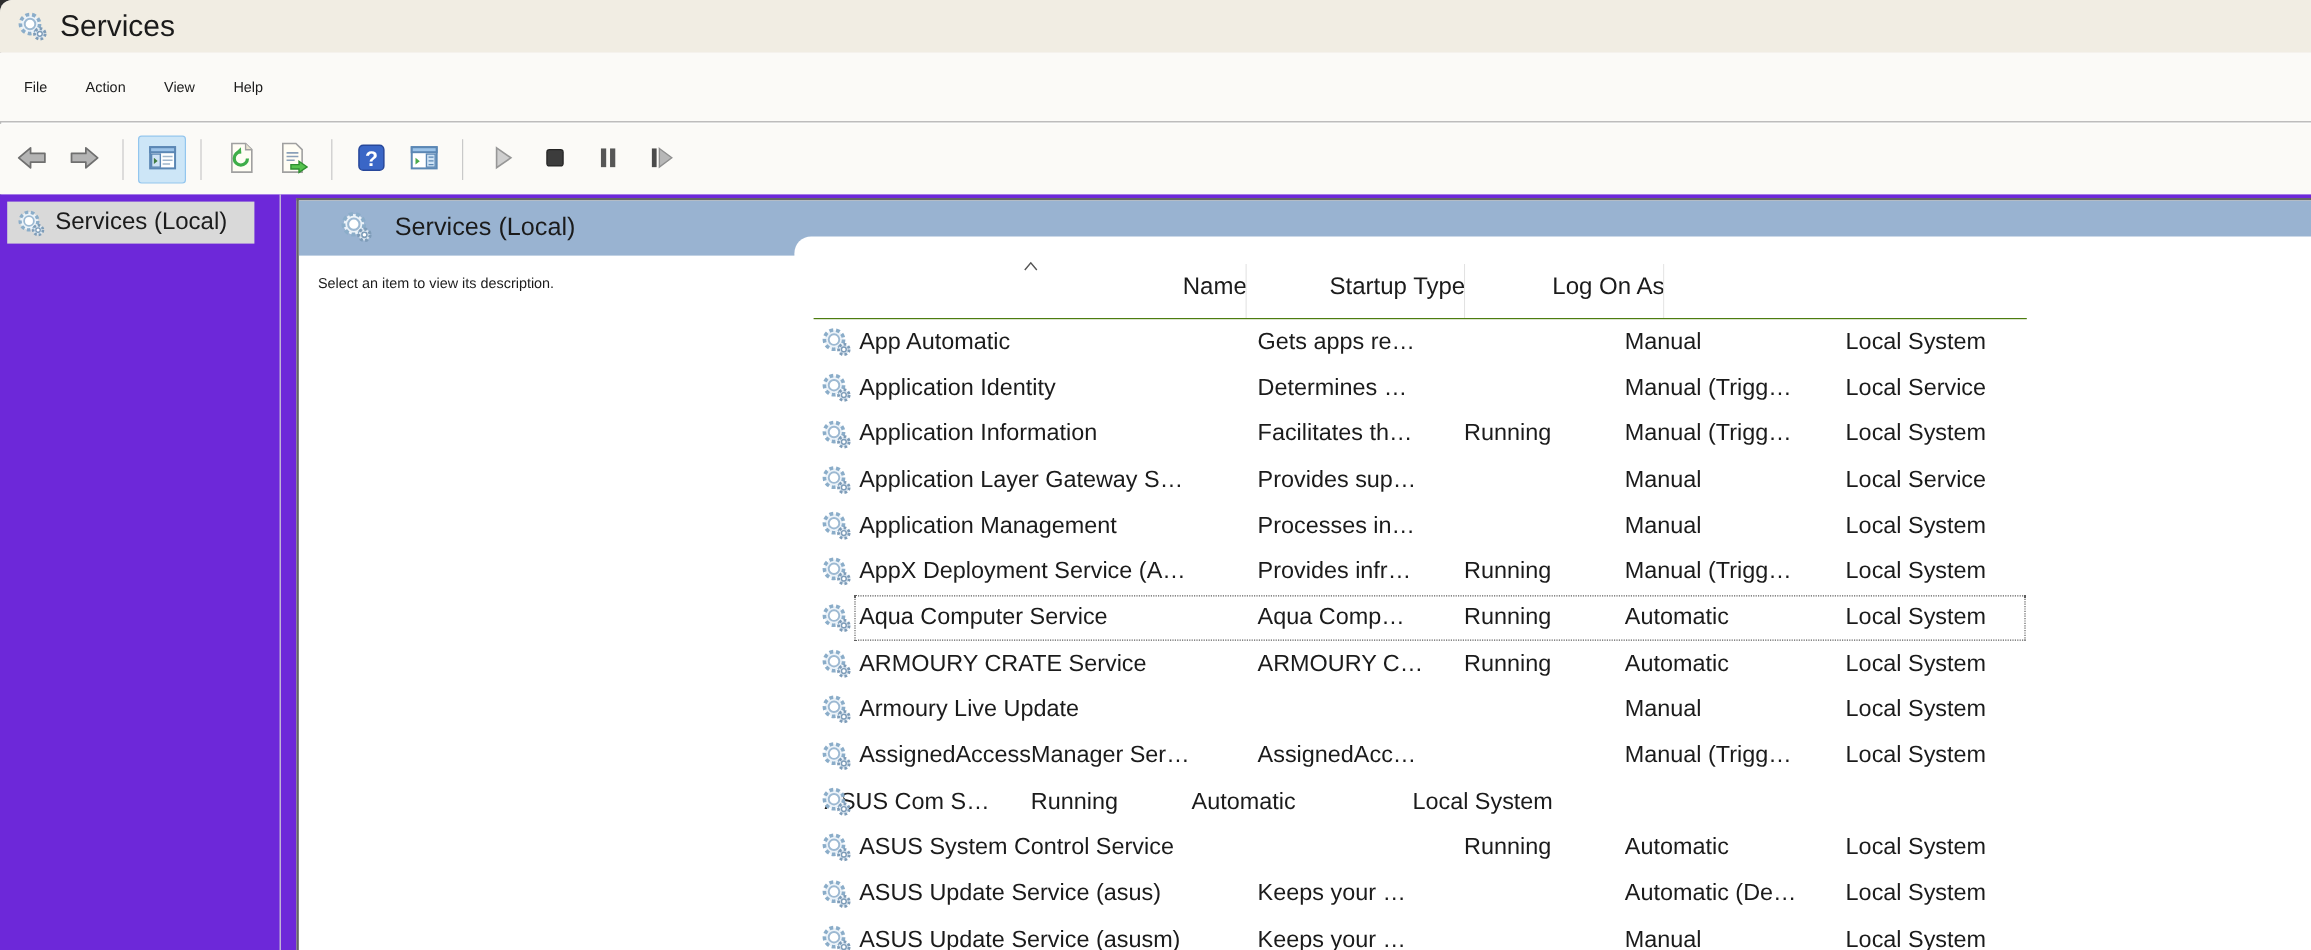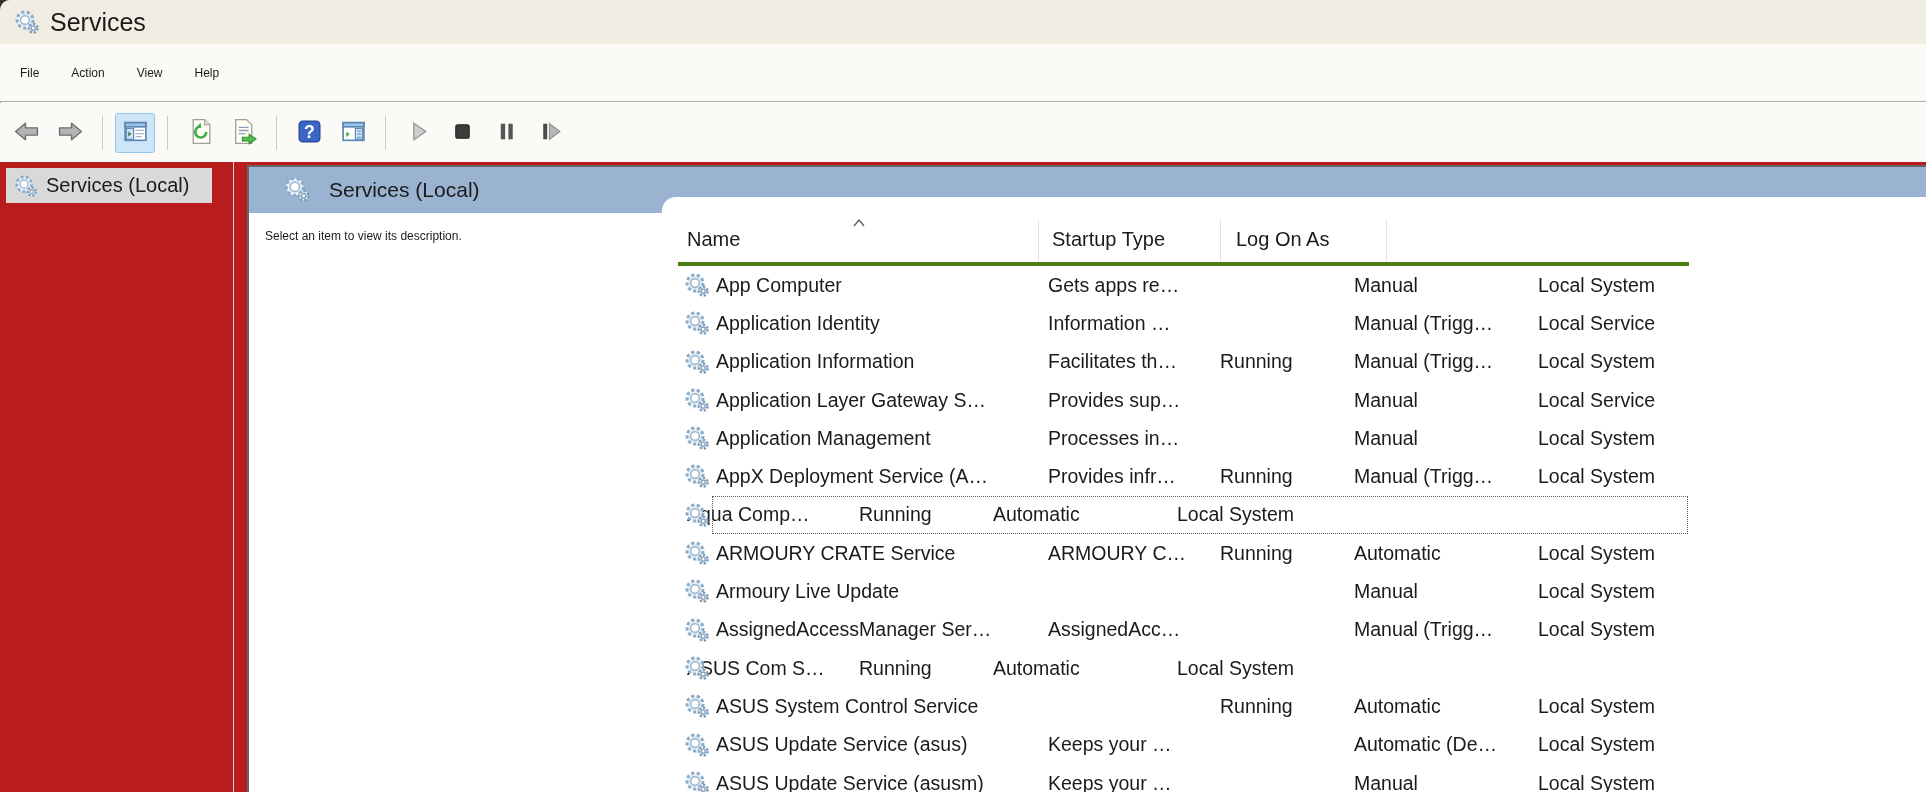--- a/index.html
+++ b/index.html
@@ -19,38 +19,38 @@
   
   .toolbar{position:absolute;top:103px;left:0;right:0;height:59px;background:var(--chrome-bg,#FBFAF7);
            display:flex;align-items:center;padding-left:6px;gap:4px;box-sizing:border-box;}
   .tb-btn{width:40px;height:40px;display:flex;align-items:center;justify-content:center;
           border:1px solid transparent;border-radius:3px;background:transparent;padding:0;}
   .tb-btn svg{width:27px;height:27px;}
   .tb-btn.active{background:var(--toolbar-active-bg,#CDE6F7);border-color:var(--toolbar-active-border,#93C6EE);}
   .tb-btn.disabled{opacity:.92;}
   .tb-sep{width:1px;height:34px;background:#c9c9c9;margin:0 8px;flex:0 0 auto;}
   
-  .content{position:absolute;top:162px;left:0;right:0;bottom:0;background:#b91c1c;}
+  .content{position:absolute;top:162px;left:0;right:0;bottom:0;background:#6d28d9;}
   .tree-panel{position:absolute;left:0;top:0;bottom:0;width:234px;border-right:1px solid #d5d5d5;box-sizing:border-box;}
   .tree-item{position:absolute;left:6px;top:6px;width:206px;height:35px;display:flex;align-items:center;gap:8px;
              padding-left:8px;box-sizing:border-box;}
   .tree-item.selected{background:var(--tree-selected-bg,#D9D9D9);}
   .tree-icon{width:24px;height:24px;flex:0 0 auto;}
   .tree-item .label{font-size:20px;white-space:nowrap;}
   
   .main-panel{position:absolute;left:247px;top:3px;right:0;bottom:0;background:#fff;
               border-left:2px solid var(--panel-border,#646464);border-top:2px solid var(--panel-border,#646464);overflow:hidden;}
   .blue-header{position:absolute;left:0;top:0;right:0;height:46px;background:var(--panel-header-bg,#99B3D1);z-index:0;}
   .bh-icon{position:absolute;left:34px;top:8px;width:28px;height:28px;}
   .bh-label{position:absolute;left:80px;top:50%;transform:translateY(-50%);font-size:21px;white-space:nowrap;}
   .white-tab{position:absolute;left:413px;top:30px;right:0;bottom:0;background:#fff;border-top-left-radius:14px;z-index:1;}
   .desc-pane{position:absolute;left:16px;top:62px;width:392px;font-size:12px;z-index:2;}
   
   .list{position:absolute;left:429px;top:47px;width:1011px;bottom:0;z-index:2;}
-  .lheader{position:absolute;top:0;left:0;right:0;height:52px;display:flex;border-bottom:4px solid #4d7c0f;box-sizing:border-box;}
+  .lheader{position:absolute;top:0;left:0;right:0;height:52px;display:flex;border-bottom:1px solid #4d7c0f;box-sizing:border-box;text-align:right;}
   .hcell{position:relative;box-sizing:border-box;padding-top:14px;font-size:20px;white-space:nowrap;overflow:hidden;}
   .hcell::after{content:"";position:absolute;right:0;top:6px;bottom:0;width:1px;background:#e2e2e2;}
   .sort-ind{position:absolute;left:0;right:0;top:2px;text-align:center;line-height:8px;}
   .rows{position:absolute;top:52px;left:0;right:0;bottom:0;overflow:hidden;}
   .row{position:relative;height:38.3px;display:flex;align-items:center;}
   .row-icon{position:absolute;left:6px;top:6px;width:26px;height:26px;}
   .cell{box-sizing:border-box;white-space:nowrap;overflow:hidden;font-size:19.5px;}
   .c0{width:361px;padding-left:38px;}
   .c1{width:172px;padding-left:9px;}
   .c2{width:130px;padding-left:9px;}
@@ -202,35 +202,35 @@
             <div class="hcell c4"><span>Log On As</span></div>
           </div>
         <div class="rows">
             <div class="row">
               <span class="row-icon"><svg viewBox="0 0 26 26" aria-hidden="true">
     <circle cx="11" cy="11" r="8" fill="#ecf3f9" stroke="#8badc9" stroke-width="3" stroke-dasharray="3.2 2.4"></circle>
     <circle cx="11" cy="11" r="4.4" fill="#ffffff" stroke="#9db9d2" stroke-width="1.6"></circle>
     <circle cx="19.2" cy="19.2" r="4.4" fill="#dde8f2" stroke="#7e9cb8" stroke-width="2.4" stroke-dasharray="2.2 1.8"></circle>
     <circle cx="19.2" cy="19.2" r="2" fill="#ffffff" stroke="#7e9cb8" stroke-width="1.2"></circle>
                 </svg></span>
-              <span class="cell c0">App Computer</span>
+              <span class="cell c0">App Automatic</span>
               <span class="cell c1">Gets apps re…</span>
               <span class="cell c2"></span>
               <span class="cell c3">Manual</span>
               <span class="cell c4">Local System</span>
             </div>
             <div class="row">
               <span class="row-icon"><svg viewBox="0 0 26 26" aria-hidden="true">
     <circle cx="11" cy="11" r="8" fill="#ecf3f9" stroke="#8badc9" stroke-width="3" stroke-dasharray="3.2 2.4"></circle>
     <circle cx="11" cy="11" r="4.4" fill="#ffffff" stroke="#9db9d2" stroke-width="1.6"></circle>
     <circle cx="19.2" cy="19.2" r="4.4" fill="#dde8f2" stroke="#7e9cb8" stroke-width="2.4" stroke-dasharray="2.2 1.8"></circle>
     <circle cx="19.2" cy="19.2" r="2" fill="#ffffff" stroke="#7e9cb8" stroke-width="1.2"></circle>
                 </svg></span>
               <span class="cell c0">Application Identity</span>
-              <span class="cell c1">Information …</span>
+              <span class="cell c1">Determines …</span>
               <span class="cell c2"></span>
               <span class="cell c3">Manual (Trigg…</span>
               <span class="cell c4">Local Service</span>
             </div>
             <div class="row">
               <span class="row-icon"><svg viewBox="0 0 26 26" aria-hidden="true">
     <circle cx="11" cy="11" r="8" fill="#ecf3f9" stroke="#8badc9" stroke-width="3" stroke-dasharray="3.2 2.4"></circle>
     <circle cx="11" cy="11" r="4.4" fill="#ffffff" stroke="#9db9d2" stroke-width="1.6"></circle>
     <circle cx="19.2" cy="19.2" r="4.4" fill="#dde8f2" stroke="#7e9cb8" stroke-width="2.4" stroke-dasharray="2.2 1.8"></circle>
     <circle cx="19.2" cy="19.2" r="2" fill="#ffffff" stroke="#7e9cb8" stroke-width="1.2"></circle>
@@ -280,20 +280,21 @@
               <span class="cell c3">Manual (Trigg…</span>
               <span class="cell c4">Local System</span>
             </div>
             <div class="row selected">
               <span class="row-icon"><svg viewBox="0 0 26 26" aria-hidden="true">
     <circle cx="11" cy="11" r="8" fill="#ecf3f9" stroke="#8badc9" stroke-width="3" stroke-dasharray="3.2 2.4"></circle>
     <circle cx="11" cy="11" r="4.4" fill="#ffffff" stroke="#9db9d2" stroke-width="1.6"></circle>
     <circle cx="19.2" cy="19.2" r="4.4" fill="#dde8f2" stroke="#7e9cb8" stroke-width="2.4" stroke-dasharray="2.2 1.8"></circle>
     <circle cx="19.2" cy="19.2" r="2" fill="#ffffff" stroke="#7e9cb8" stroke-width="1.2"></circle>
                 </svg></span>
+              <span class="cell c0">Aqua Computer Service</span>
               <span class="cell c1">Aqua Comp…</span>
               <span class="cell c2">Running</span>
               <span class="cell c3">Automatic</span>
               <span class="cell c4">Local System</span>
             </div>
             <div class="row">
               <span class="row-icon"><svg viewBox="0 0 26 26" aria-hidden="true">
     <circle cx="11" cy="11" r="8" fill="#ecf3f9" stroke="#8badc9" stroke-width="3" stroke-dasharray="3.2 2.4"></circle>
     <circle cx="11" cy="11" r="4.4" fill="#ffffff" stroke="#9db9d2" stroke-width="1.6"></circle>
     <circle cx="19.2" cy="19.2" r="4.4" fill="#dde8f2" stroke="#7e9cb8" stroke-width="2.4" stroke-dasharray="2.2 1.8"></circle>

